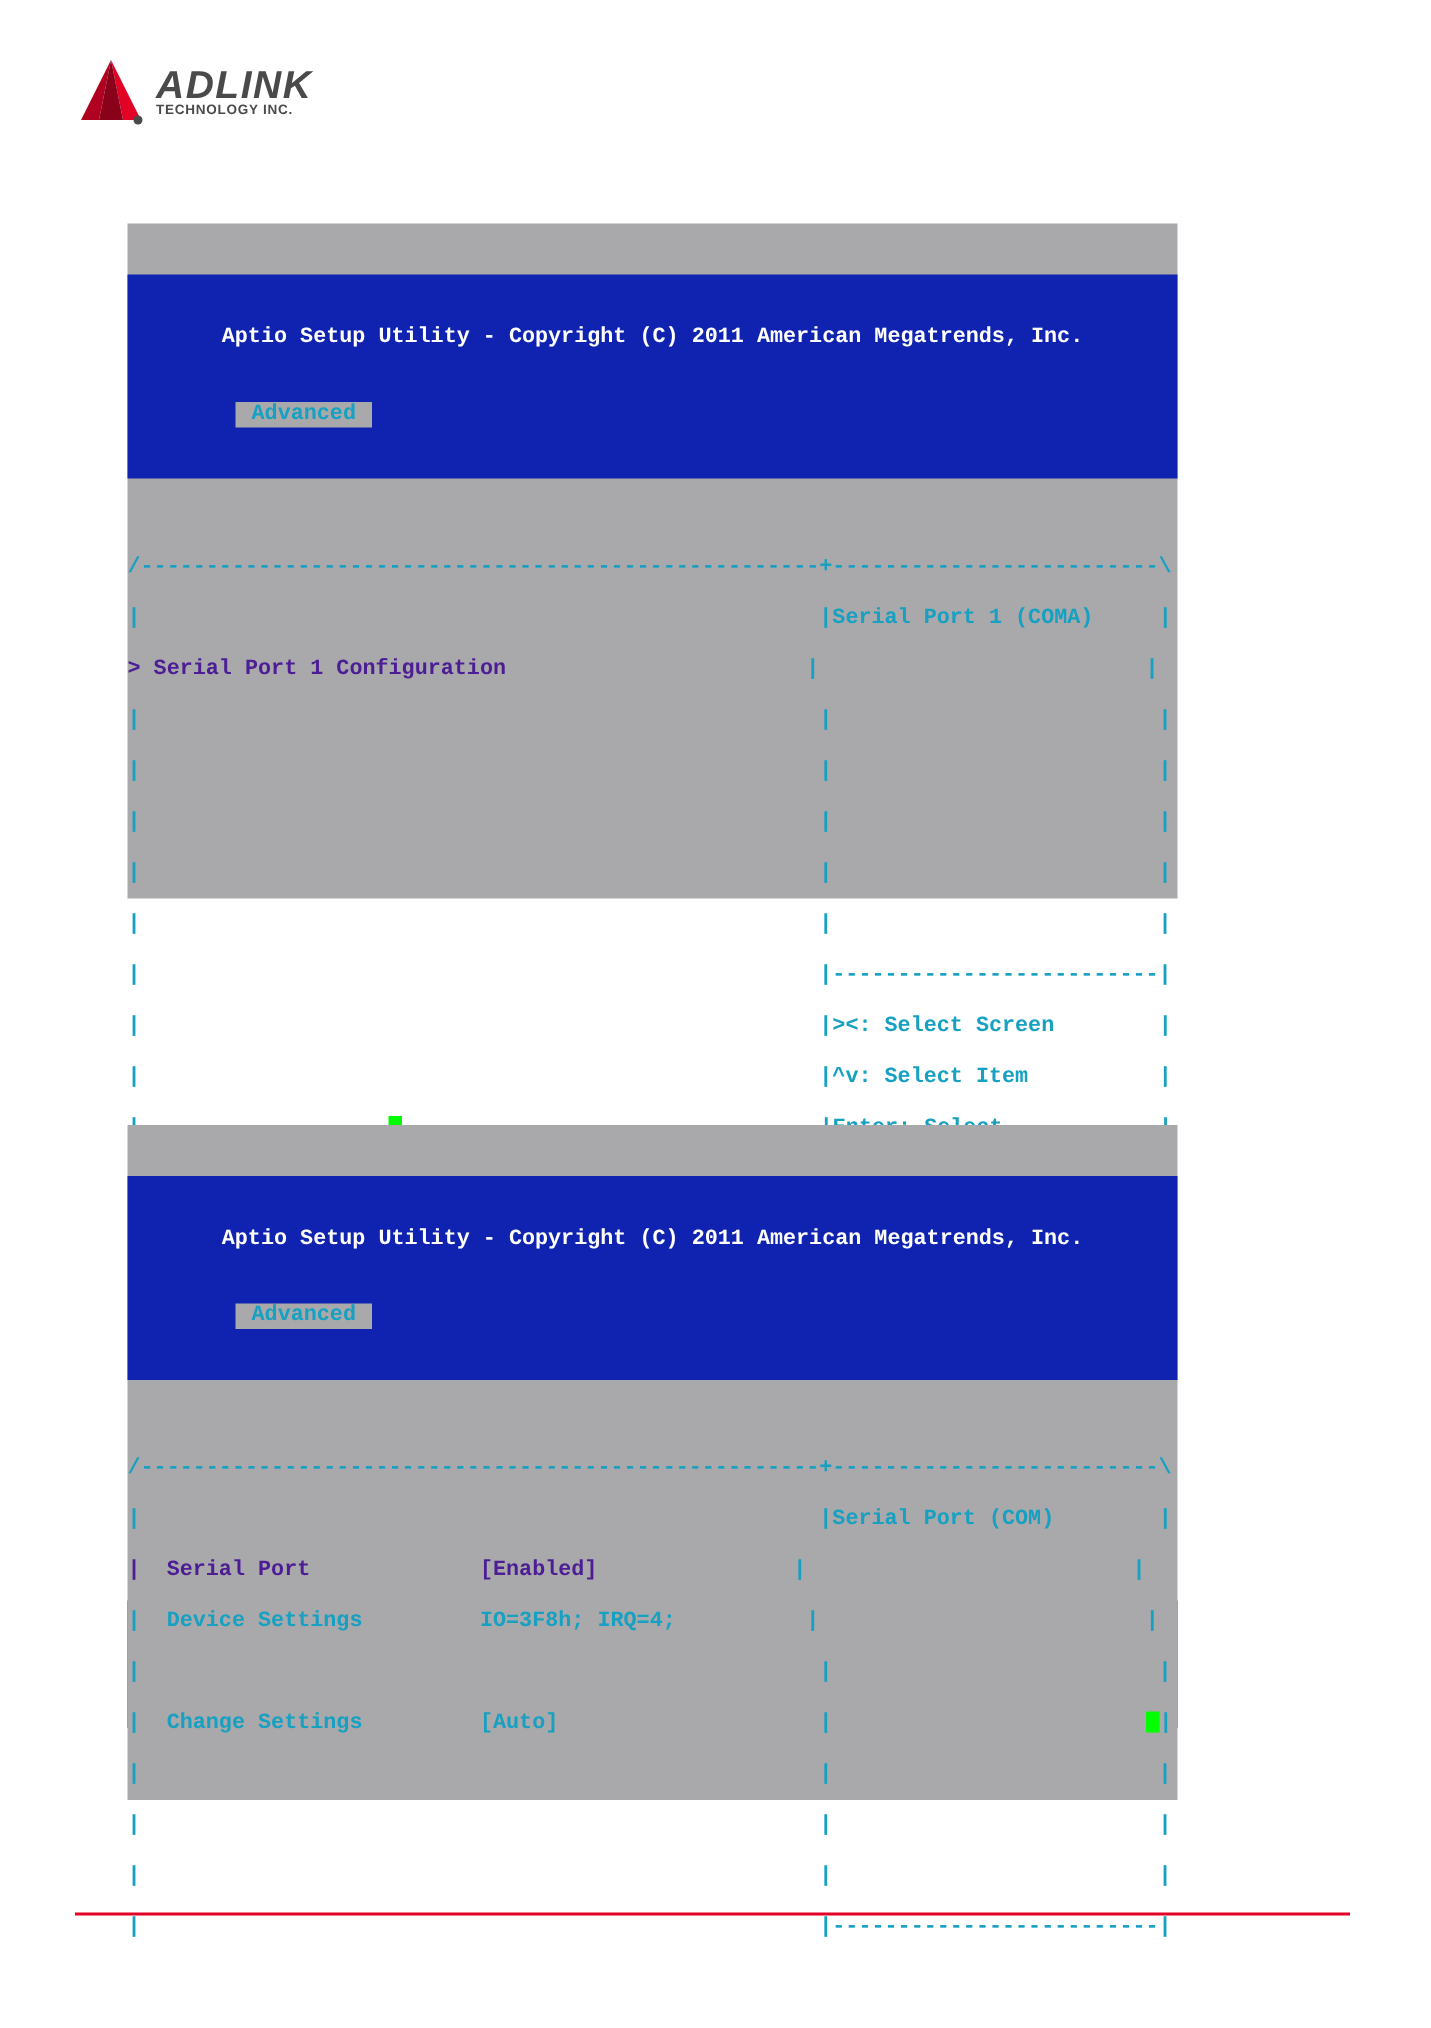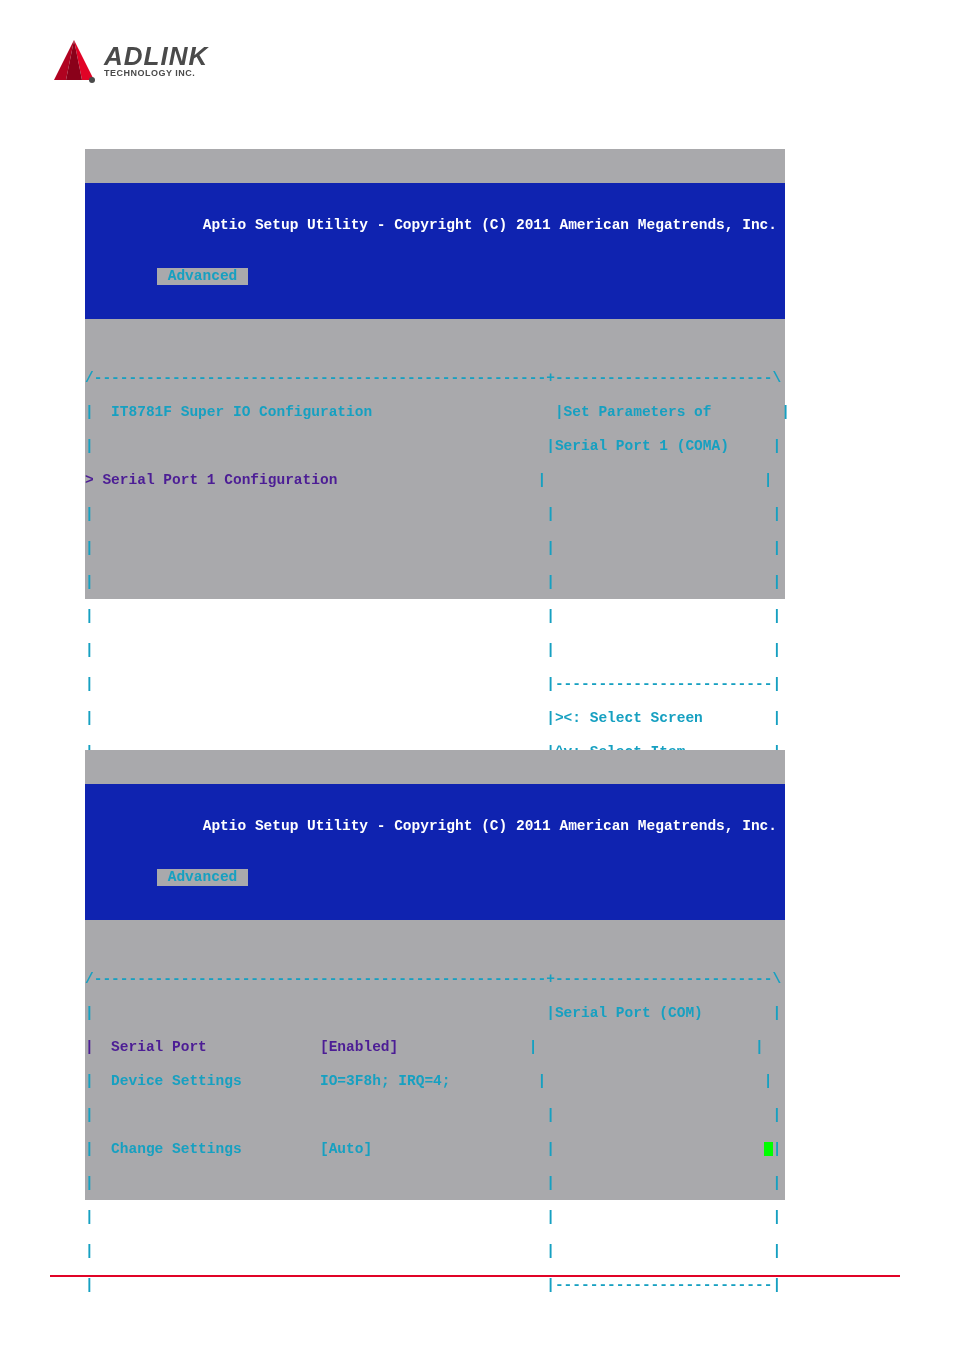--- a/index.html
+++ b/index.html
@@ -65,21 +65,21 @@
     width: 700px;
     height: 450px;
   }
   .bar {
     background: #0f23b0;
     color: #ffffff;
     padding: 0 8px;
     overflow: hidden;
   }
   .bar-title {
-    text-align: right;
+    text-align: center;
   }
   .tab-row {
     display: flex;
     padding-left: 64px;
   }
   .tab {
     background: #a9a9ac;
     color: #16a0c1;
     padding: 0 2px;
   }
@@ -124,21 +124,20 @@
 
 <div class="bios-screen first">
   <div class="bar">
     <div class="bar-title">Aptio Setup Utility - Copyright (C) 2011 American Megatrends, Inc.</div>
     <div class="tab-row">
       <span class="tab"> <span>Advanced</span> </span>
     </div>
   </div>
   <div class="body">
 <span class="line">/----------------------------------------------------+-------------------------\</span>
-<span class="line">|  <span>IT8781F Super IO Configuration</span>                     |<span>Set Parameters of</span>        |</span>
 <span class="line">|                                                    |<span>Serial Port 1 (COMA)</span>     |</span>
 <span class="line"><span class="selected">&gt; <span>Serial Port 1 Configuration</span>                       </span>|                         |</span>
 <span class="line">|                                                    |                         |</span>
 <span class="line">|                                                    |                         |</span>
 <span class="line">|                                                    |                         |</span>
 <span class="line">|                                                    |                         |</span>
 <span class="line">|                                                    |                         |</span>
 <span class="line">|                                                    |-------------------------|</span>
 <span class="line">|                                                    |<span>&gt;&lt;: Select Screen</span>        |</span>
 <span class="line">|                                                    |<span>^v: Select Item</span>          |</span>

